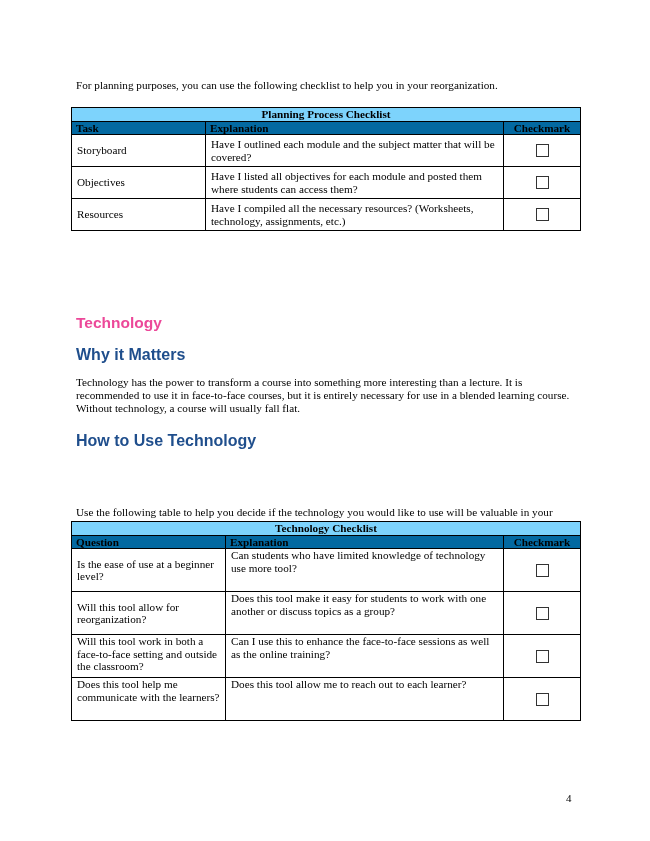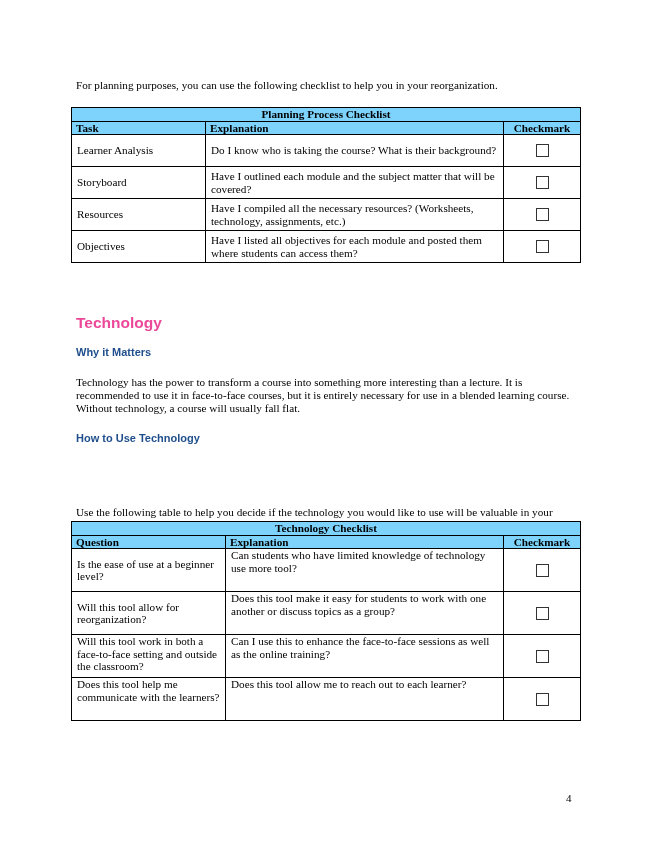--- a/index.html
+++ b/index.html
@@ -13,36 +13,36 @@
       font-size: 11.2px; line-height: 13px; margin: 0;
     }
     .h1 {
       position: absolute; left: 76px; top: 314px; margin: 0;
       font-family: "Liberation Sans", sans-serif; font-weight: bold;
       font-size: 15.5px; color: #ec4899;
     }
     .h2 {
       position: absolute; left: 76px; margin: 0;
       font-family: "Liberation Sans", sans-serif; font-weight: bold;
-      font-size: 11px; color: #1f4e8c;
+      font-size: 16px; color: #1f4e8c;
     }
     table.chk {
       position: absolute; left: 71px; width: 509px;
       border-collapse: collapse; table-layout: fixed;
       font-size: 11.2px; line-height: 12.5px;
     }
     table.chk td, table.chk th {
       border: 1px solid #000; padding: 0 5px; vertical-align: middle;
     }
     table.chk th.title {
       background: #7dd3fc; text-align: center; font-weight: bold;
       height: 13px; padding: 0 4px; line-height: 13px;
     }
     table.chk tr.colhdr th {
-      background: #7dd3fc; font-weight: bold; text-align: left;
+      background: #0369a1; font-weight: bold; text-align: left;
       height: 12px; line-height: 12px; padding: 0 4px;
     }
     table.chk tr.colhdr th.ck { text-align: center; }
     td.ckcell { text-align: center; }
     .box {
       display: inline-block; width: 11px; height: 11px;
       border: 1px solid #333; background: #fff; vertical-align: middle;
     }
     #plan tr.row td { height: 31px; }
     #tech tr.row td { height: 42px; vertical-align: top; }
@@ -70,37 +70,32 @@
     <tbody>
         <tr>
       <th class="title" colspan="3">Planning Process Checklist</th>
     </tr>
     <tr class="colhdr">
       <th>Task</th>
       <th>Explanation</th>
       <th class="ck">Checkmark</th>
     </tr>
     <tr class="row">
-      <td>Learner Analysis</td>
-      <td>Do I know who is taking the course? What is their background?</td>
-      <td class="ckcell"><span class="box"></span></td>
-    </tr>
-    <tr class="row">
       <td>Storyboard</td>
       <td>Have I outlined each module and the subject matter that will be covered?</td>
       <td class="ckcell"><span class="box"></span></td>
     </tr>
     <tr class="row">
-      <td>Resources</td>
-      <td>Have I compiled all the necessary resources? (Worksheets, technology, assignments, etc.)</td>
+      <td>Objectives</td>
+      <td>Have I listed all objectives for each module and posted them where students can access them?</td>
       <td class="ckcell"><span class="box"></span></td>
     </tr>
     <tr class="row">
-      <td>Objectives</td>
-      <td>Have I listed all objectives for each module and posted them where students can access them?</td>
+      <td>Resources</td>
+      <td>Have I compiled all the necessary resources? (Worksheets, technology, assignments, etc.)</td>
       <td class="ckcell"><span class="box"></span></td>
     </tr>
   </tbody>
     </table>
 
   <h1 class="h1">Technology</h1>
   <h2 class="h2" style="top:346px;">Why it Matters</h2>
   <p class="para" style="top:376px;">Technology has the power to transform a course into something more interesting than a lecture. It is recommended to use it in face-to-face courses, but it is entirely necessary for use in a blended learning course. Without technology, a course will usually fall flat.</p>
 
   <h2 class="h2" style="top:432px;">How to Use Technology</h2>

